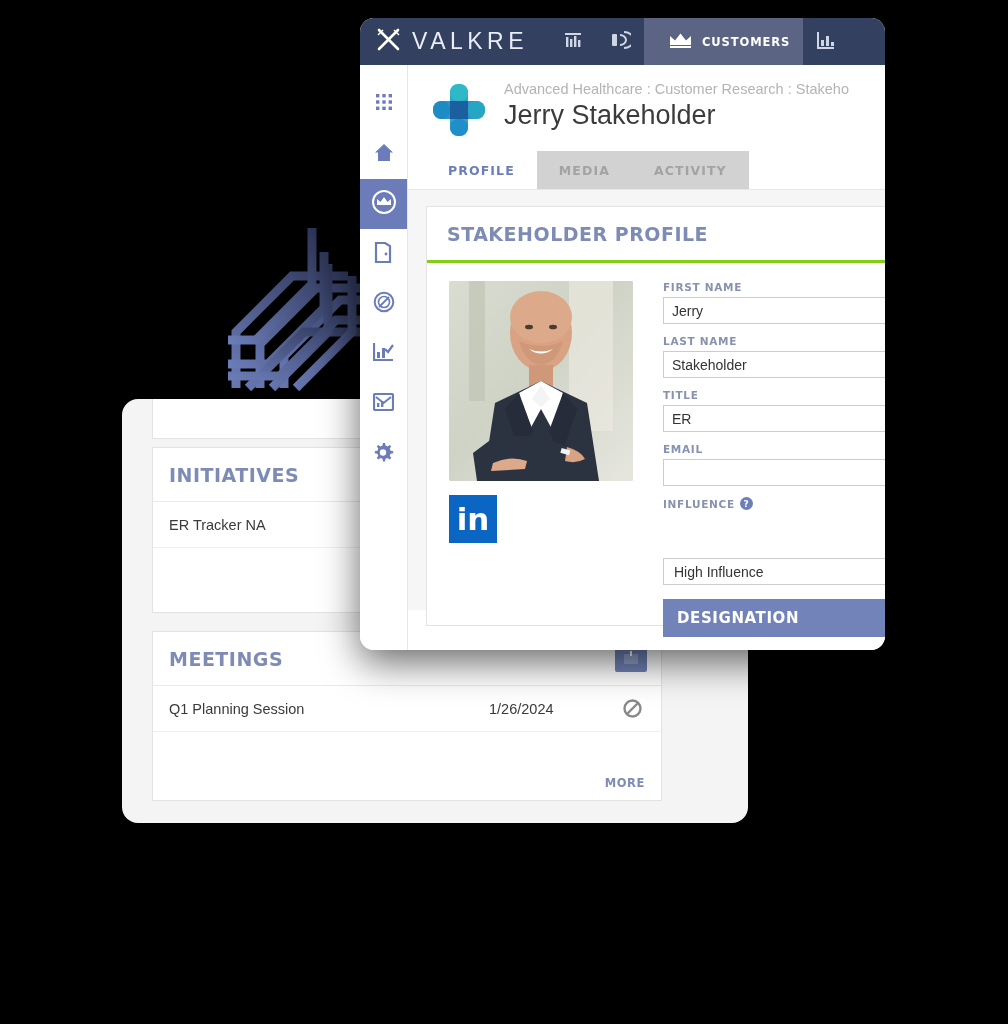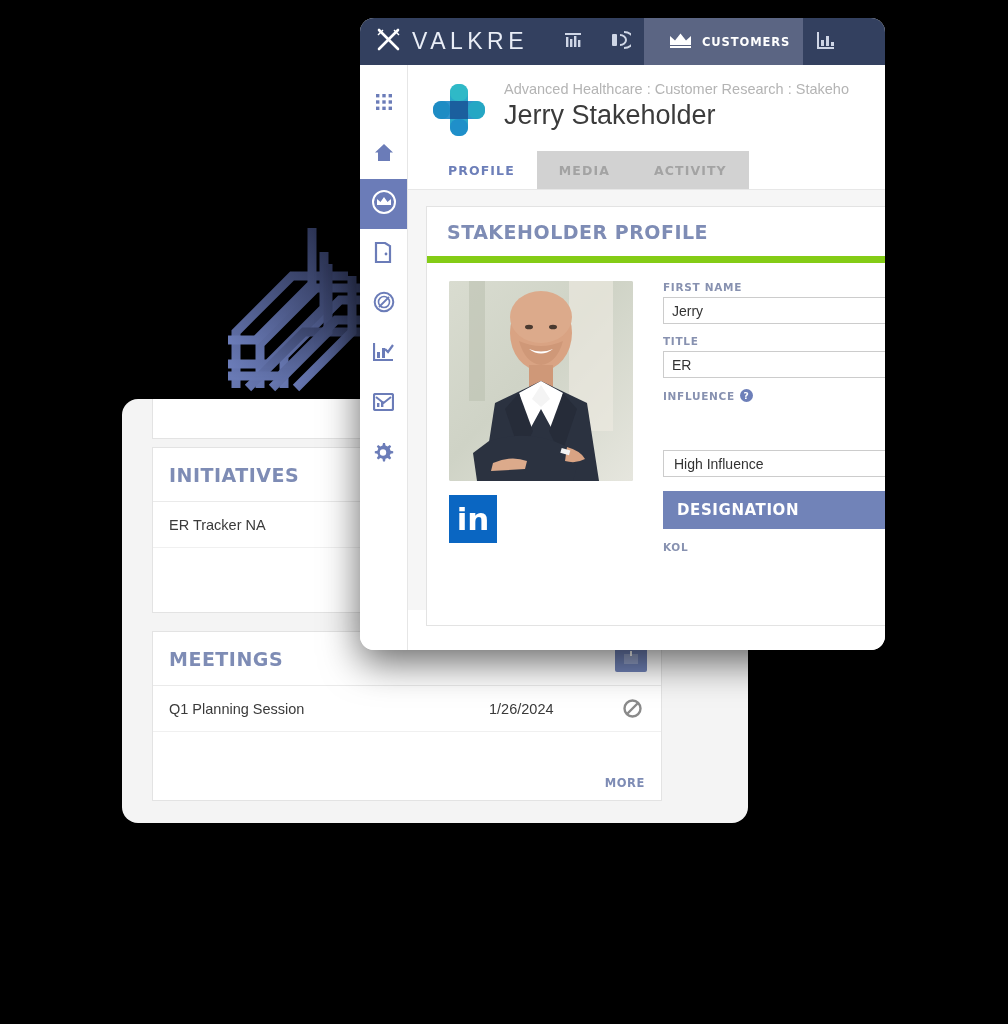--- a/index.html
+++ b/index.html
@@ -237,21 +237,21 @@
     background: #ffffff;
     border: 1px solid #e3e3e3;
     height: 420px;
     width: 512px;
   }
   #panel-head {
     height: 56px;
     display: flex;
     align-items: center;
     padding: 0 20px;
-    border-bottom: 7px solid #84cc16;
+    border-bottom: 3px solid #84cc16;
   }
   #panel-title {
     font-size: 19px;
     font-weight: bold;
     letter-spacing: 0.5px;
     color: #7e8cb5;
     font-family: "DejaVu Sans", sans-serif;
   }
   #panel-body { display: flex; padding: 18px 0 0 22px; gap: 24px; }
 
@@ -621,26 +621,34 @@
                 </div>
               </div>
 
               <div id="form-col">
 
                 <div class="fgroup">
                   <div class="flabel">FIRST NAME</div>
                   <div class="finput">Jerry</div>
                 </div>
 
+                <div class="fgroup">
+                  <div class="flabel">LAST NAME</div>
+                  <div class="finput">Stakeholder</div>
+                </div>
 
                 <div class="fgroup">
                   <div class="flabel">TITLE</div>
                   <div class="finput">ER</div>
                 </div>
 
+                <div class="fgroup">
+                  <div class="flabel">EMAIL</div>
+                  <div class="finput"></div>
+                </div>
 
                 <div class="fgroup">
                   <div class="flabel">
                     <span>INFLUENCE</span>
                     <span class="helpico">?</span>
                   </div>
                   <div class="finput fselect">High Influence</div>
                 </div>
 
                 <div class="section-bar">DESIGNATION</div>

